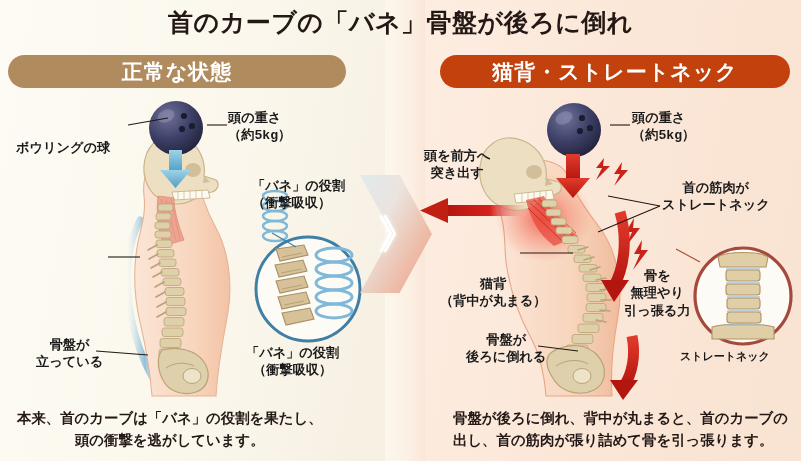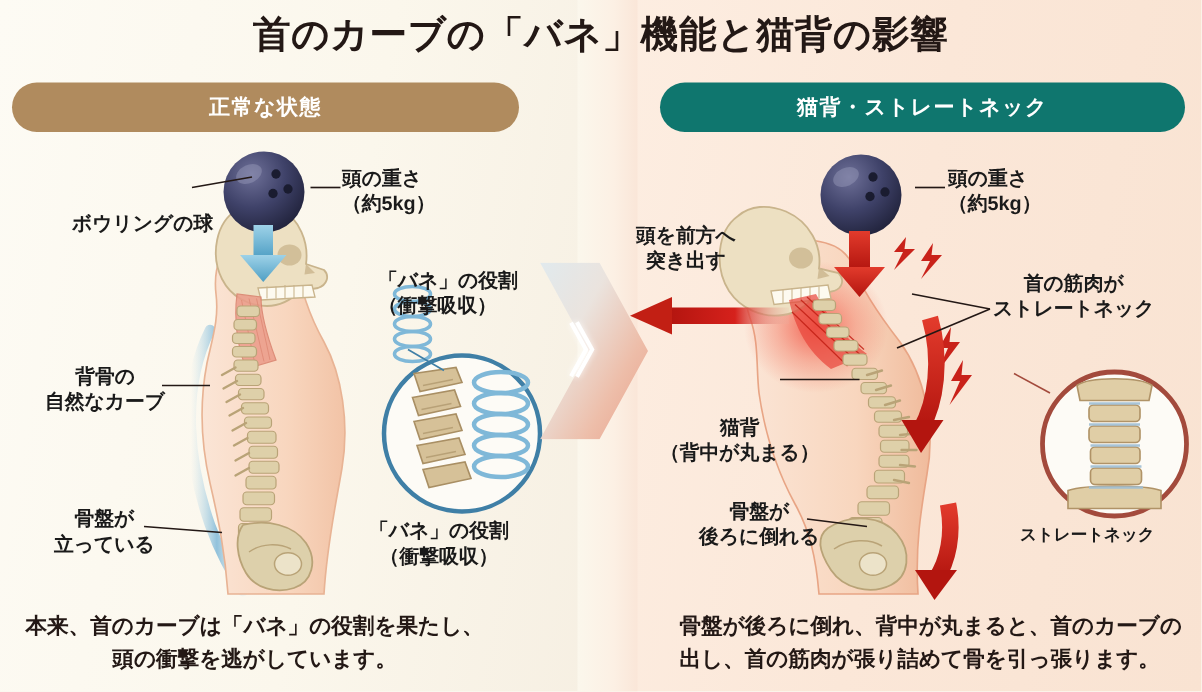--- a/index.html
+++ b/index.html
@@ -19,44 +19,44 @@
     background:linear-gradient(90deg,rgba(251,247,236,1) 0%,rgba(252,240,228,1) 60%,rgba(250,230,216,1) 100%);}
 
   
   .title{position:absolute;left:0;top:6px;width:801px;text-align:center;
     font-size:25px;font-weight:bold;color:#231815;letter-spacing:.5px;
     font-family:"DejaVu Sans","Liberation Sans",sans-serif;}
 
   
   .pill{position:absolute;height:33px;border-radius:17px;
     display:flex;align-items:center;justify-content:center;
-    color:#ffffff;font-weight:bold;font-size:14px;letter-spacing:1px;
+    color:#ffffff;font-weight:bold;font-size:21px;letter-spacing:1px;
     font-family:"DejaVu Sans","Liberation Sans",sans-serif;}
   .pill-left{left:8px;top:55px;width:338px;background:#b08košt;}
   .pill-left{background:#b08b5e;}
-  .pill-right{left:440px;top:55px;width:350px;background:#0f766e;}
+  .pill-right{left:440px;top:55px;width:350px;background:#c2410c;}
 
   
   .chev-wrap{position:absolute;left:360px;top:175px;width:72px;height:118px;}
   .chev-bg{position:absolute;inset:0;
     background:linear-gradient(120deg,#dfe9ee 0%,#e9e2dd 35%,#ecb9a4 70%,#e79a83 100%);
     clip-path:polygon(0% 0%,55% 0%,100% 50%,55% 100%,0% 100%,45% 50%);
     opacity:.92;}
   .chev-glyph{position:absolute;left:6px;top:30px;width:60px;height:58px;
     color:#ffffff;font-size:40px;font-weight:bold;line-height:58px;
     letter-spacing:-4px;text-align:center;
     text-shadow:0 0 4px rgba(255,255,255,.8);}
 
   
   svg.fig{position:absolute;}
 
   
   .lbl{position:absolute;font-size:13.2px;line-height:1.32;color:#1a1a1a;
     font-weight:bold;white-space:pre;
-    font-family:Liberation Sans, sans-serif;}
+    font-family:Liberation Mono, monospace;}
   .lbl.c{text-align:center;}
 
   
   .caption{position:absolute;font-size:14.4px;line-height:1.5;color:#231815;
     font-weight:bold;white-space:pre;
     font-family:"DejaVu Sans","Liberation Sans",sans-serif;}
   .cap-left{left:17px;top:408px;text-align:center;}
   .cap-right{left:453px;top:408px;}
 
   
@@ -64,21 +64,21 @@
 </style>
 </head>
 <body>
 
 <div id="stage">
 
   <div class="bg-left"></div>
   <div class="bg-right"></div>
   <div class="bg-seam"></div>
 
-  <div class="title">首のカーブの「バネ」機能と猫背の影響</div>
+  <div class="title">首のカーブの「バネ」骨盤が後ろに倒れ</div>
 
   <div class="pill pill-left">
     <span>正常な状態</span>
   </div>
   <div class="pill pill-right">
     <span>猫背・ストレートネック</span>
   </div>
 
   <svg class="fig" style="left:100px;top:100px;" width="220" height="300" viewBox="0 0 220 300">
     <defs>
@@ -392,45 +392,46 @@
       <line x1="660" y1="206" x2="598" y2="232"></line>
 
       <line x1="520" y1="253" x2="573" y2="253"></line>
 
       <line x1="538" y1="346" x2="578" y2="351"></line>
 
       <line x1="676" y1="249" x2="700" y2="262" stroke="#a34a3c"></line>
     </g>
   </svg>
 
-  <div class="lbl" style="left:16px;top:140px;margin-left:32px;">ボウリングの球</div>
+  <div class="lbl" style="left:16px;top:140px;">ボウリングの球</div>
   <div class="lbl" style="left:228px;top:110px;">頭の重さ
 （約5kg）</div>
   <div class="lbl" style="left:252px;top:178px;">「バネ」の役割
 （衝撃吸収）</div>
-  <div class="lbl c" style="left:30px;top:242px;">背骨の
-自然なカーブ</div>
   <div class="lbl c" style="left:36px;top:337px;">骨盤が
 立っている</div>
   <div class="lbl c" style="left:246px;top:345px;">「バネ」の役割
 （衝撃吸収）</div>
 
   <div class="chev-wrap">
     <div class="chev-bg"></div>
     <div class="chev-glyph">》</div>
   </div>
 
   <div class="lbl c" style="left:424px;top:148px;">頭を前方へ
 突き出す</div>
   <div class="lbl" style="left:632px;top:110px;">頭の重さ
 （約5kg）</div>
   <div class="lbl c" style="left:662px;top:180px;">首の筋肉が
 ストレートネック</div>
   <div class="lbl c" style="left:440px;top:240px;margin-top:36px;">猫背
 （背中が丸まる）</div>
+  <div class="lbl c" style="left:624px;top:268px;">骨を
+無理やり
+引っ張る力</div>
   <div class="lbl c" style="left:466px;top:332px;">骨盤が
 後ろに倒れる</div>
   <div class="lbl" style="left:680px;top:350px;font-size:11px;">ストレートネック</div>
 
   <div class="caption cap-left">本来、首のカーブは「バネ」の役割を果たし、
 頭の衝撃を逃がしています。</div>
   <div class="caption cap-right">骨盤が後ろに倒れ、背中が丸まると、首のカーブの
 出し、首の筋肉が張り詰めて骨を引っ張ります。</div>
 
 </div>

